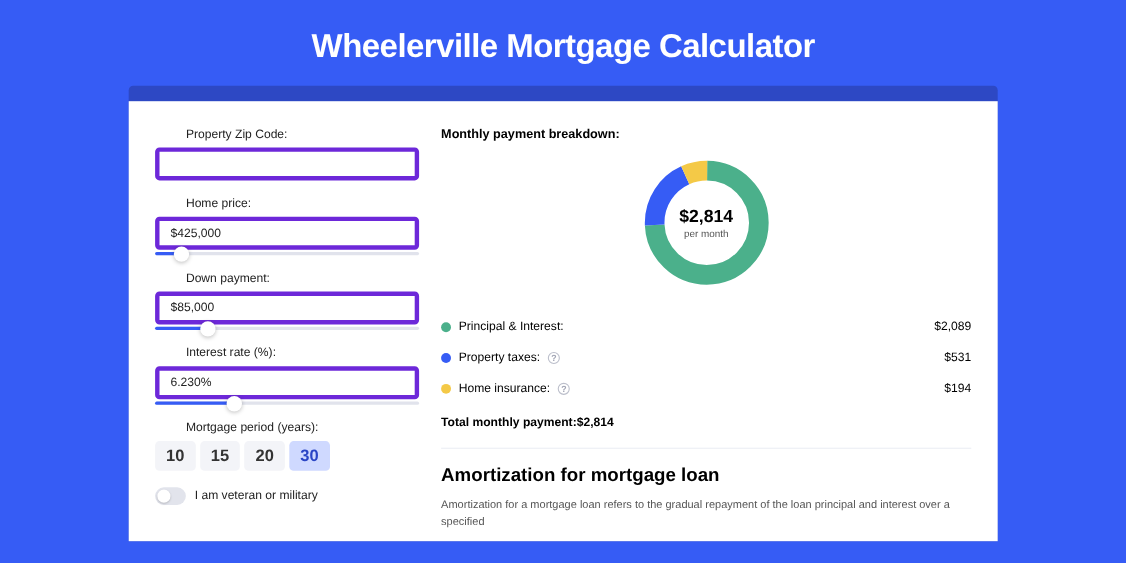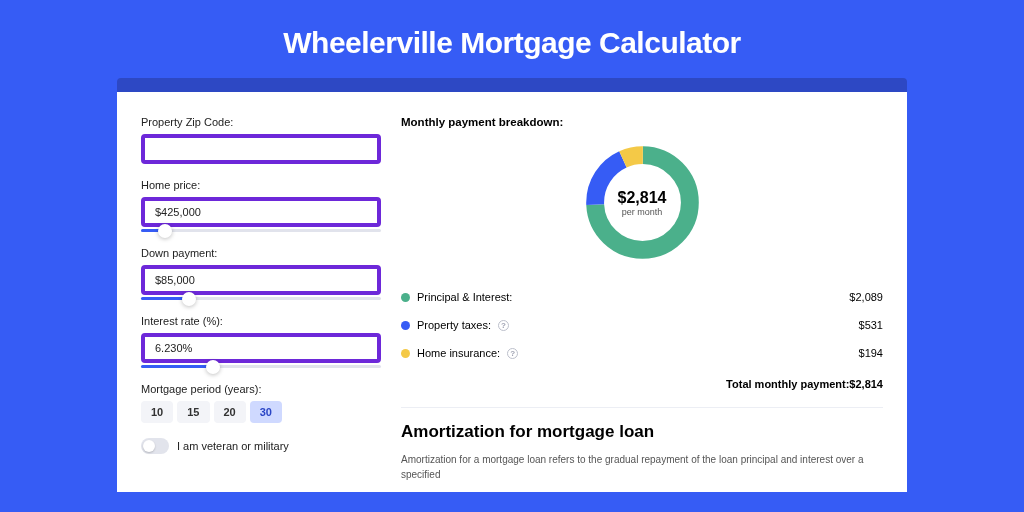--- a/index.html
+++ b/index.html
@@ -27,21 +27,21 @@
   }
   .card {
     background: #fff;
     display: flex;
     gap: 20px;
     padding: 24px 24px 0 24px;
     min-height: 400px;
   }
   .left-col { width: 240px; flex-shrink: 0; }
   .right-col { flex: 1; }
-  .lbl { font-size: 11px; color: #222; margin-bottom: 6px; display: block; }
+  .lbl { font-size: 11px; color: #222; margin-bottom: 6px; display: block; margin-left: 28px; }
   .field {
     width: 100%;
     border: 4px solid #6d28d9;
     border-radius: 4px;
     height: 30px;
     padding: 0 10px;
     font-size: 11px;
     color: #222;
     background: #fff;
   }
@@ -64,21 +64,21 @@
     position: absolute; top: 50%; transform: translate(-50%, -50%);
     width: 14px; height: 14px; background: #fff;
     border-radius: 50%;
     box-shadow: 0 1px 4px rgba(0,0,0,.25);
   }
   .section { margin-bottom: 15px; }
   .period-btns { display: flex; gap: 4px; }
   .period-btn {
     flex: 0 0 auto;
     padding: 5px 10px;
-    font-size: 11px;
+    font-size: 15px;
     font-weight: 600;
     border: none;
     border-radius: 4px;
     background: #f3f4f8;
     color: #333;
     cursor: pointer;
   }
   .period-btn.active { background: #cfd9ff; color: #2a45c5; }
   .toggle-row { display: flex; align-items: center; gap: 8px; margin-top: 7px; }
   .toggle {
@@ -110,21 +110,21 @@
   .dot.g { background: #4bb08b; }
   .dot.b { background: #365cf5; }
   .dot.y { background: #f4c947; }
   .info-icon {
     width: 11px; height: 11px; border: 1px solid #bcbfcb; border-radius: 50%;
     display: inline-flex; align-items: center; justify-content: center;
     font-size: 8px; color: #9fa2b2; font-weight: 700;
   }
   .legend-val { font-weight: 500; }
   .total-row {
-    display: flex; justify-content: flex-end;
+    display: flex; justify-content: flex-start;
     font-size: 11px; font-weight: 700; padding: 9px 0; margin-top: 2px;
   }
   .amort-card {
     border-top: 1px solid #eceef4;
     margin-top: 8px;
     padding-top: 14px;
   }
   .amort-title { font-size: 17px; font-weight: 700; margin-bottom: 10px; }
   .amort-text { font-size: 10px; color: #555; line-height: 1.5; }
 </style>

